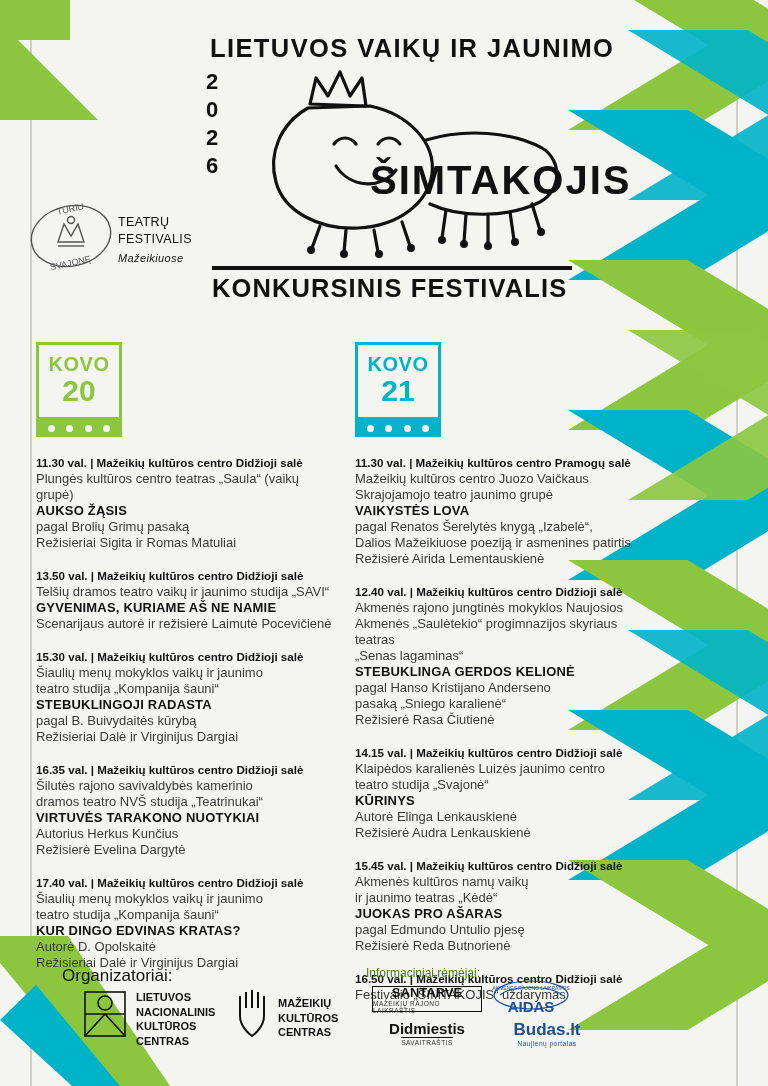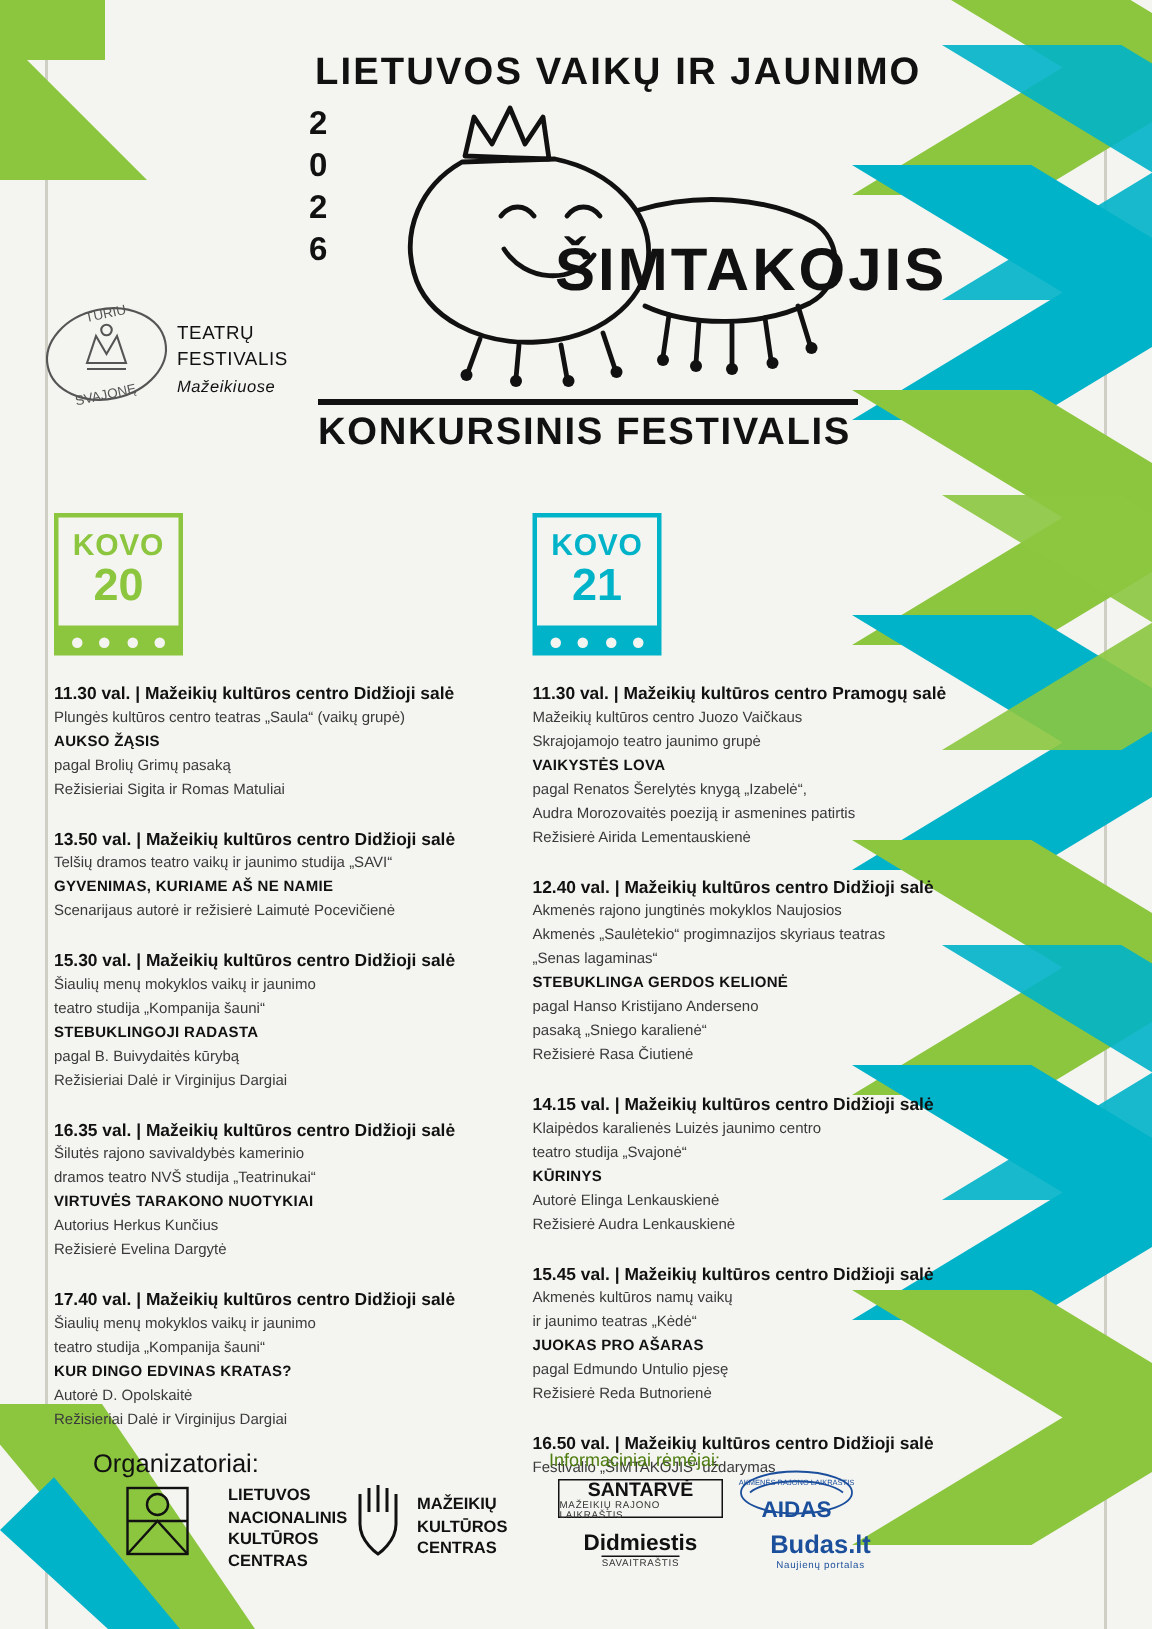--- a/index.html
+++ b/index.html
@@ -118,36 +118,36 @@
   
   .col { position: absolute; width: 300px; }
   .col-left { left: 36px; top: 455px; }
   .col-right { left: 355px; top: 455px; }
 
   .event { margin-bottom: 17px; }
   .ev-time {
     font-size: 11.6px; font-weight: bold; color: #111; line-height: 16px;
   }
   .ev-line {
-    font-size: 10px; color: #3a3a3a; line-height: 16px;
+    font-size: 13px; color: #3a3a3a; line-height: 16px;
   }
   .ev-line.bold { font-weight: bold; color: #111; letter-spacing: .2px;}
 
   
   .footer { position: absolute; left: 0; bottom: 0; width: 768px; height: 120px; }
   .org-label {
     position: absolute; left: 62px; top: 0px;
     font-size: 17px; color: #111;
   }
   .rem-label {
     position: absolute; left: 366px; top: 0px;
     font-size: 12px; color: #4d7c0f;
   }
   .lnkc-logo { position: absolute; left: 82px; top: 22px; width: 46px; height: 52px; }
-  .lnkc-txt { position: absolute; left: 152px; top: 24px; font-size: 11px; font-weight: bold; line-height: 14.5px; color:#111;}
+  .lnkc-txt { position: absolute; left: 136px; top: 24px; font-size: 11px; font-weight: bold; line-height: 14.5px; color:#111;}
   .mkc-logo { position: absolute; left: 232px; top: 20px; width: 40px; height: 56px; }
   .mkc-txt { position: absolute; left: 278px; top: 30px; font-size: 11px; font-weight: bold; line-height: 14.5px; color:#111;}
   .spon-box {
     position: absolute;
     display: flex; flex-direction: column; align-items: center; justify-content: center;
   }
   .spon-name { font-weight: bold; color: #111; }
   .spon-sub { font-size: 6.5px; color: #333; letter-spacing: .5px; }
 
   svg { display: block; }
@@ -320,21 +320,21 @@
     </div>
   </div>
 
   <div class="col col-right">
     <div class="event">
       <div class="ev-time">11.30 val. | Mažeikių kultūros centro Pramogų salė</div>
       <div class="ev-line">Mažeikių kultūros centro Juozo Vaičkaus</div>
       <div class="ev-line">Skrajojamojo teatro jaunimo grupė</div>
       <div class="ev-line bold">VAIKYSTĖS LOVA</div>
       <div class="ev-line">pagal Renatos Šerelytės knygą „Izabelė“,</div>
-      <div class="ev-line">Audra Morozovaitės poeziją ir asmenines patirtis</div>
+      <div class="ev-line">Dalios Mažeikiuose poeziją ir asmenines patirtis</div>
       <div class="ev-line">Režisierė Airida Lementauskienė</div>
     </div>
     <div class="event">
       <div class="ev-time">12.40 val. | Mažeikių kultūros centro Didžioji salė</div>
       <div class="ev-line">Akmenės rajono jungtinės mokyklos Naujosios</div>
       <div class="ev-line">Akmenės „Saulėtekio“ progimnazijos skyriaus teatras</div>
       <div class="ev-line">„Senas lagaminas“</div>
       <div class="ev-line bold">STEBUKLINGA GERDOS KELIONĖ</div>
       <div class="ev-line">pagal Hanso Kristijano Anderseno</div>
       <div class="ev-line">pasaką „Sniego karalienė“</div>

